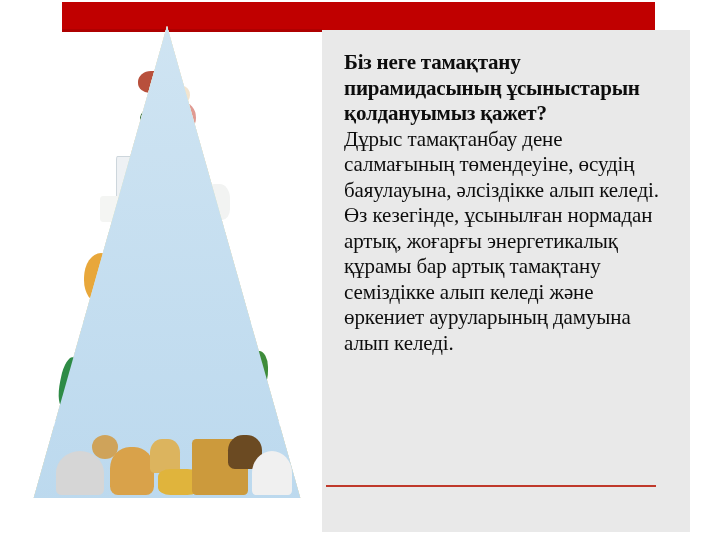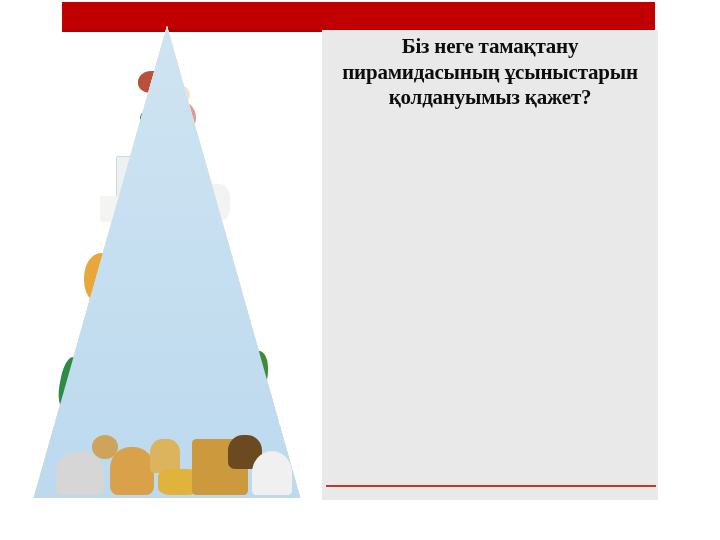--- a/index.html
+++ b/index.html
@@ -27,23 +27,23 @@
   }
   .hdr-right:after{
     content:"";position:absolute;left:0;bottom:0;width:100%;height:3px;
     background:#9e0000;opacity:.55;
   }
 
   
   .textpanel{
     position:absolute;left:322px;top:30px;width:336px;height:470px;
     background:#e9e9e9;
-    text-align:center;
+    text-align:left;
     color:#0d0d0d;
-    padding:0;
+    padding:16px;
   }
   .tp-inner{padding:4px 6px 0 6px;}
   .t-head{
     font-weight:bold;
     font-size:21px;
     line-height:25.5px;
     letter-spacing:-0.2px;
   }
   .t-body{
     font-weight:normal;
@@ -164,17 +164,18 @@
       <div class="food" style="left:196px;top:10px;width:34px;height:34px;background:#6b4a22;border-radius:45% 45% 20% 20%;"></div>
       <div class="food" style="left:220px;top:26px;width:40px;height:44px;background:#f0f0f0;border-radius:50% 50% 10% 10%;"></div>
       <div class="basefade"></div>
     </div>
 
   </div>
 
   <div class="textpanel">
     <div class="tp-inner">
       <div class="t-head">Біз неге тамақтану пирамидасының ұсыныстарын қолдануымыз қажет?</div>
+      <div class="t-body">Дұрыс тамақтанбау дене салмағының төмендеуіне, өсудің баяулауына, әлсіздікке алып келеді. Өз кезегінде, ұсынылған нормадан артық, жоғарғы энергетикалық құрамы бар артық тамақтану семіздікке алып келеді және өркениет ауруларының дамуына алып келеді.</div>
     </div>
     <div class="redrule"></div>
   </div>
 
 </div>
 
 </body></html>

